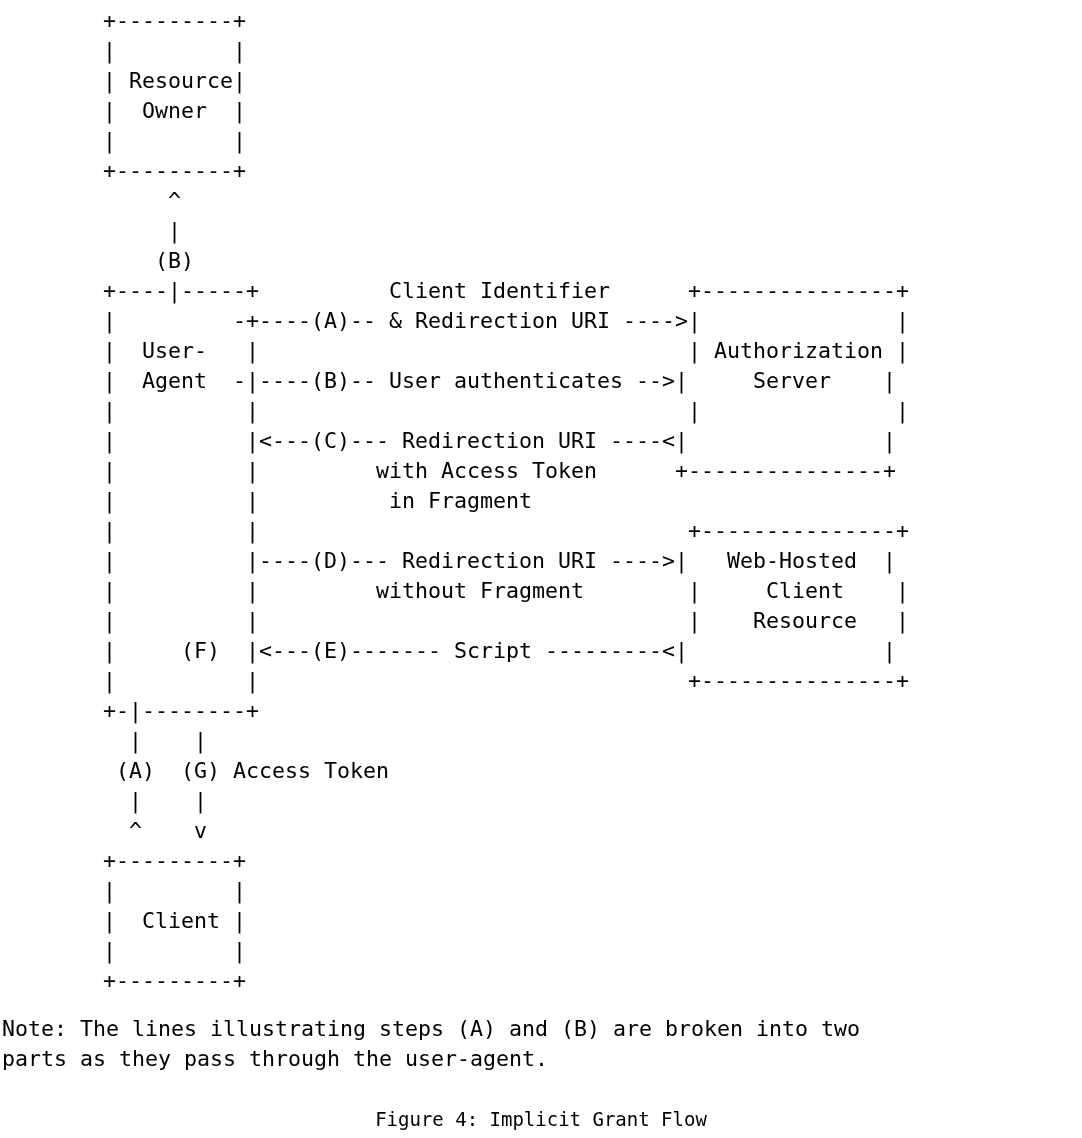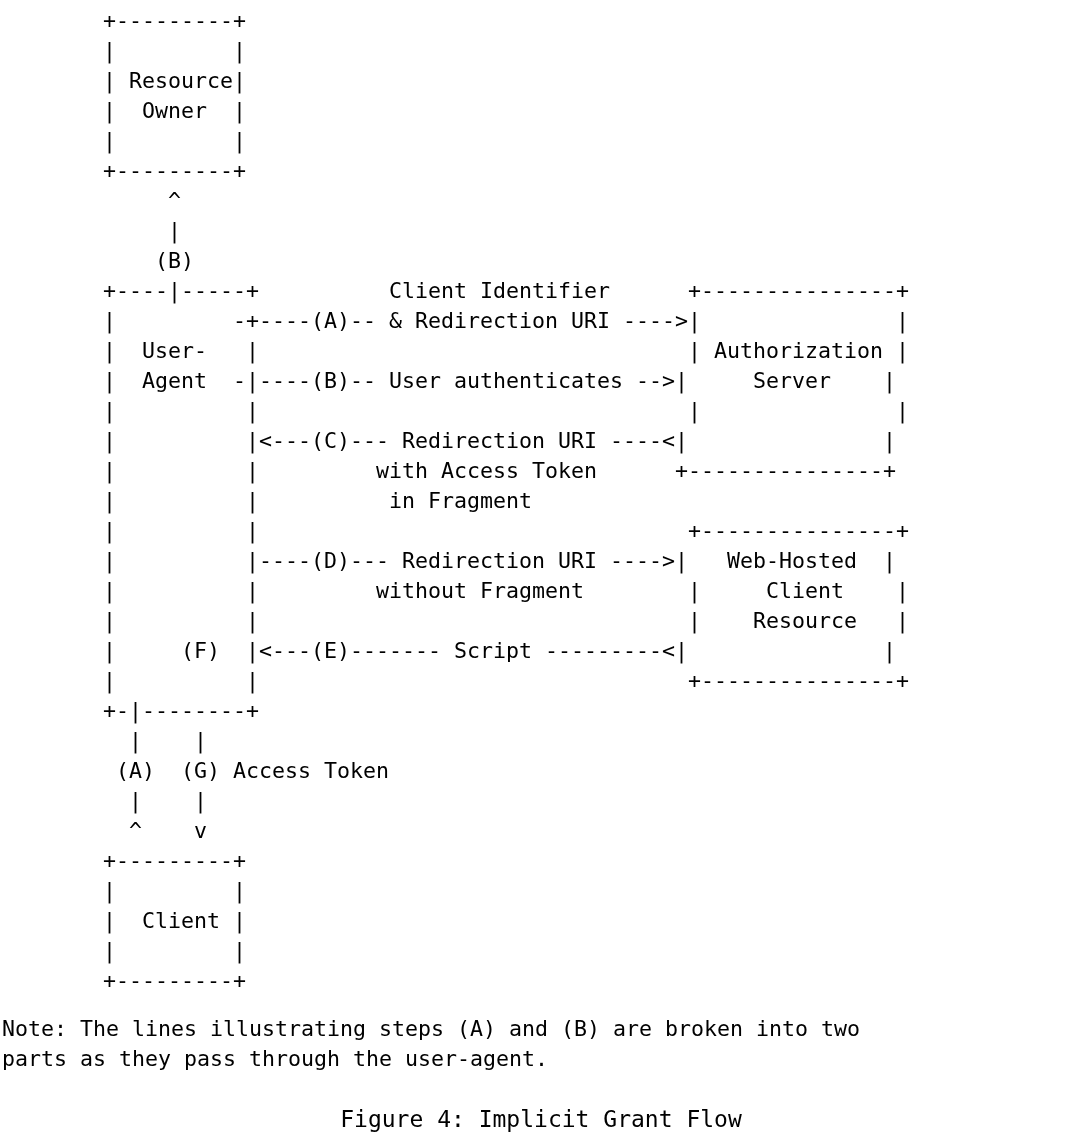--- a/index.html
+++ b/index.html
@@ -44,21 +44,21 @@
     font-size: 21.6px;
     line-height: 30px;
     white-space: pre;
     color: #000000;
   }
 
   .figure-caption {
     margin: 0;
     padding: 30px 0 0 0;
     font-family: "DejaVu Sans Mono", "Liberation Mono", monospace;
-    font-size: 23px;
+    font-size: 19px;
     line-height: 30px;
     white-space: pre;
     text-align: center;
     color: #000000;
   }
 </style>
 </head>
 <body>
 
 <div class="page">

